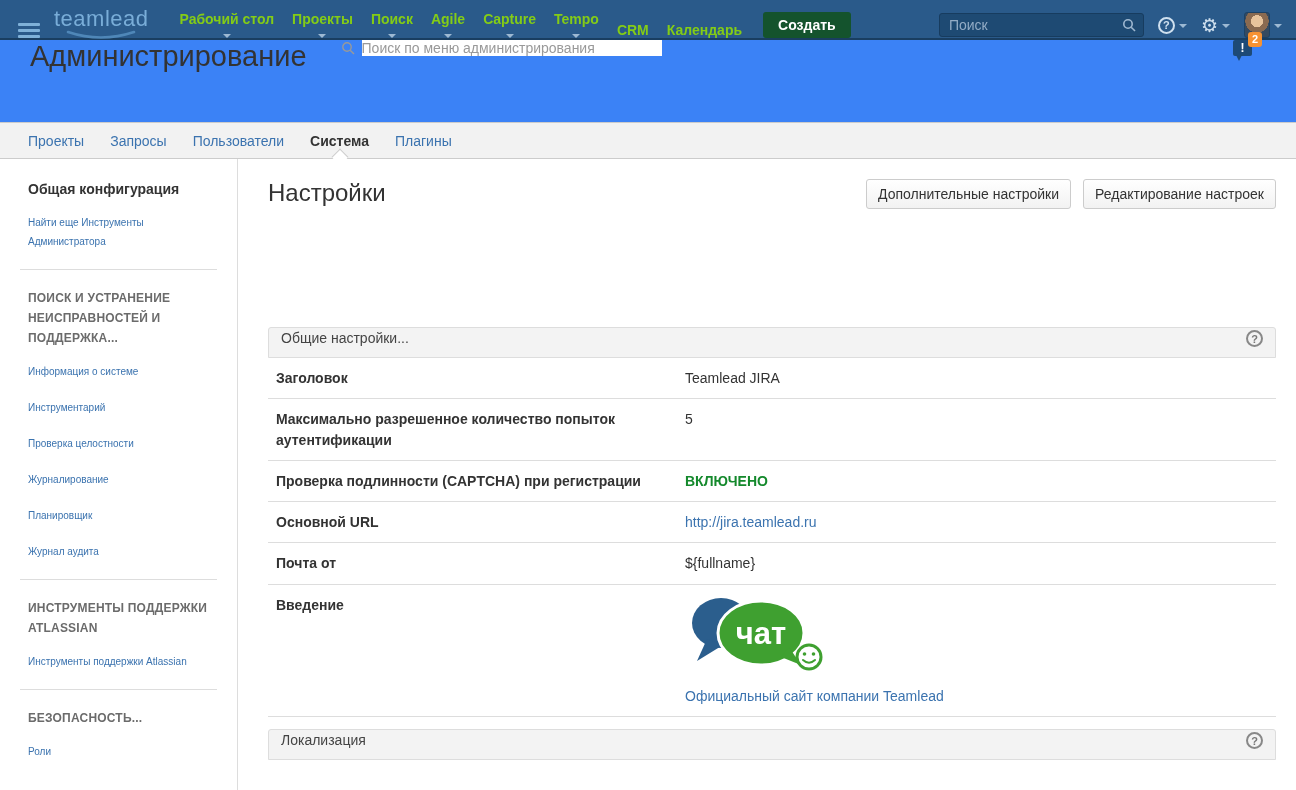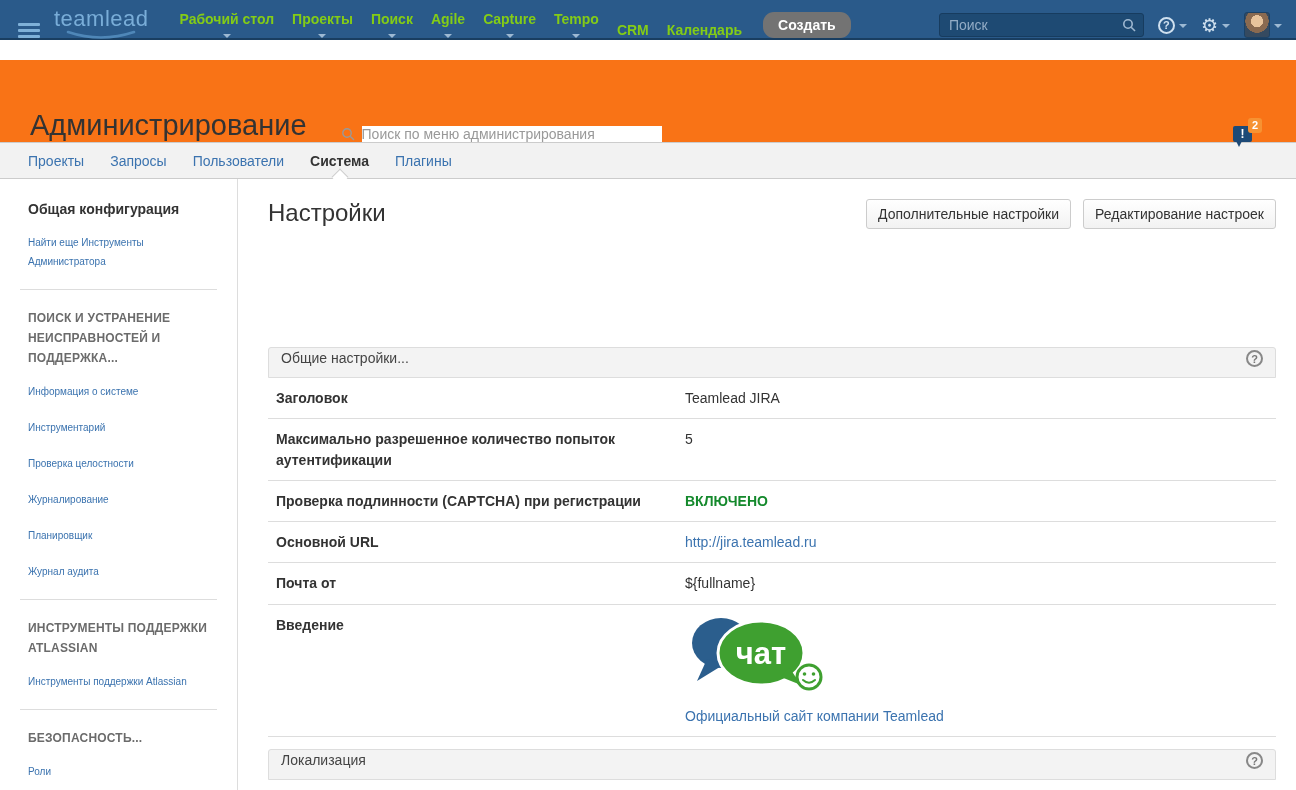--- a/index.html
+++ b/index.html
@@ -8,41 +8,41 @@
 
   
   .navbar { display:flex; align-items:flex-end; height:40px; background:#2a5a8a;
     border-bottom:2px solid #193e61; padding:0 14px; }
   .hamburger { width:22px; display:flex; flex-direction:column; gap:3px; margin:0 14px 0 4px; cursor:pointer; }
   .hamburger span { display:block; height:3px; background:#7fb1d8; border-radius:1px; }
   .brand { position:relative; color:#79add8; font-size:22px; letter-spacing:.5px; margin-right:22px; padding-bottom:6px; }
   .brand svg { position:absolute; left:8px; bottom:-2px; }
   .nav-item { color:#84cc16; font-size:14px; font-weight:700; padding:0 9px; display:flex; align-items:center; gap:5px; cursor:pointer; white-space:nowrap;flex-direction:column; }
   .caret { width:0; height:0; border-left:4px solid transparent; border-right:4px solid transparent; border-top:4px solid #9db9d3; margin-top:2px; }
-  .create-btn { background:#737373; color:#fff; font-size:14px; font-weight:600; border:none;
-    border-radius:11px; padding:5px 15px; margin-left:12px; cursor:pointer; }
+  .create-btn { background:#14532d; color:#fff; font-size:14px; font-weight:600; border:none;
+    border-radius:3px; padding:5px 15px; margin-left:12px; cursor:pointer; }
   .nav-right { margin-left:auto; display:flex; align-items:center; gap:14px; }
   .nav-search { position:relative; }
   .nav-search input { width:205px; height:24px; background:#1e4a73; border:1px solid #173c5f;
     border-radius:3px; color:#d8e4f0; font-size:14px; padding:2px 28px 2px 9px; outline:none;
     font-family:"Liberation Sans","DejaVu Sans",sans-serif; }
   .nav-search input::placeholder { color:#93acc6; }
   .nav-search svg { position:absolute; right:8px; top:5px; }
   .icon-group { display:flex; align-items:center; gap:4px; cursor:pointer; }
   .help-ring { width:17px; height:17px; border:2px solid #cfe0ef; border-radius:50%; color:#cfe0ef;
     font-size:11px; font-weight:700; display:flex; align-items:center; justify-content:center; }
   .help-ring::before { content:"?"; }
   .gear-glyph { color:#cfe0ef; font-size:19px; line-height:1; }
   .gear-glyph::before { content:"\2699"; }
   .avatar { width:26px; height:26px; border-radius:3px;
     background:radial-gradient(circle at 50% 34%, #e8c49c 0 30%, #8a6a50 31% 58%, #354a60 59%);
     border:1px solid #1d4265; }
 
   
-  .admin-header { height:82px; display:flex; align-items:flex-end; background:#f97316; padding:0 30px;margin-top:20px; }
+  .admin-header { height:82px; display:flex; align-items:flex-start; background:#3b82f6; padding:0 30px; }
   .page-title { font-size:29px; font-weight:400; color:#333; }
   .admin-search { display:flex; align-items:center; margin-left:34px; gap:7px; }
   .admin-search input { border:none; outline:none; font-size:14px; width:300px; color:#333;
     font-family:"Liberation Sans","DejaVu Sans",sans-serif; }
   .admin-search input::placeholder { color:#999; }
   .notif { position:relative; margin-left:auto; margin-right:14px; cursor:pointer; }
   .notif-bubble { width:19px; height:16px; background:#1d4a77; border-radius:2px; position:relative;
     color:#fff; font-size:12px; font-weight:700; text-align:center; line-height:16px; }
   .notif-bubble::before { content:"!"; }
   .notif-bubble::after { content:""; position:absolute; left:3px; bottom:-5px; width:0; height:0;

